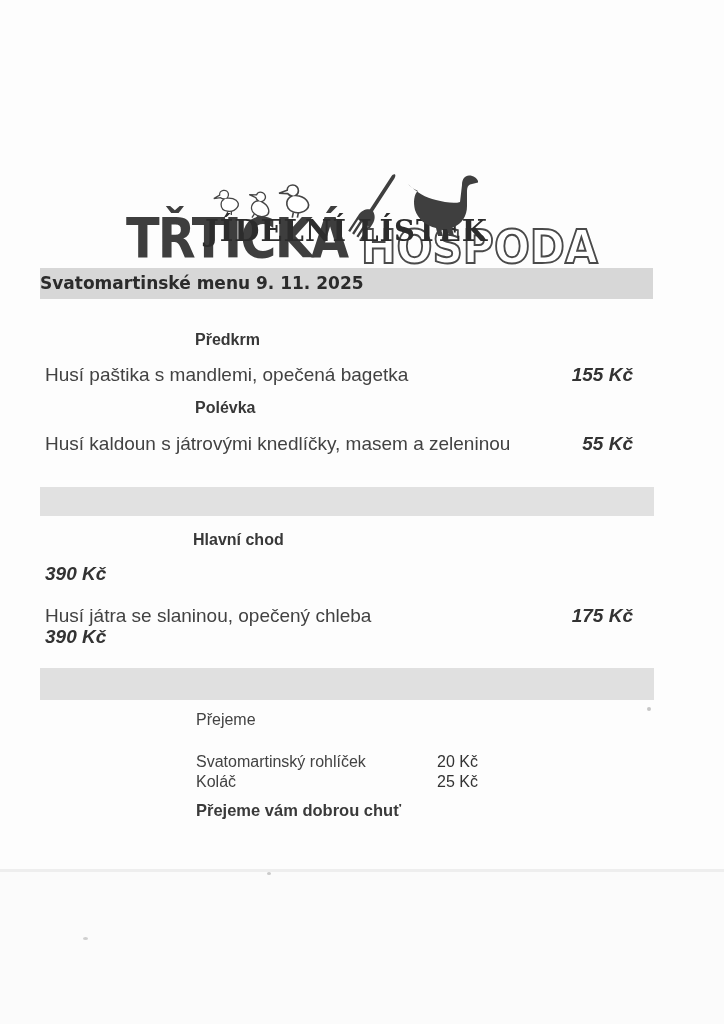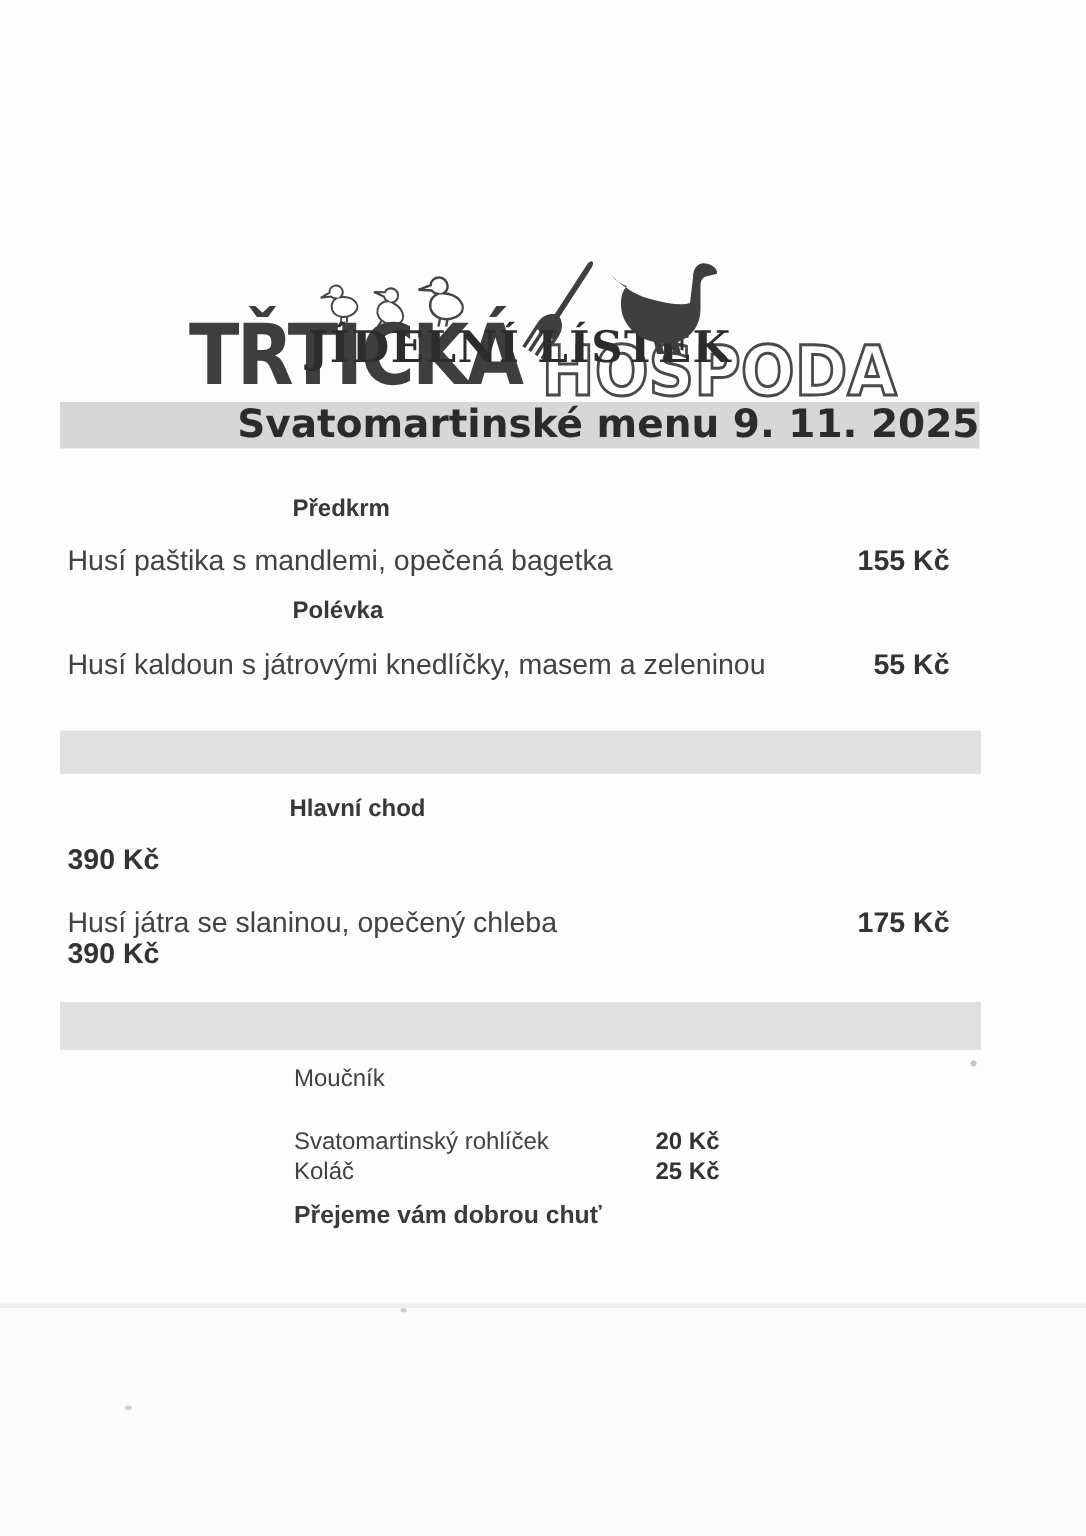--- a/index.html
+++ b/index.html
@@ -41,51 +41,51 @@
   .doc-title{
     position:absolute;left:40px;top:214px;width:613px;margin:0;
     text-align:center;
     font-family:"DejaVu Serif",serif;
     font-weight:bold;font-size:29px;letter-spacing:1px;
     color:#2c2c2c;
   }
   .banner{
     position:absolute;left:40px;top:268px;width:613px;height:31px;
     background:var(--banner-bg,#d7d7d7);
-    text-align:right;line-height:31px;
+    text-align:left;line-height:31px;
     font-family:"DejaVu Sans",sans-serif;
-    font-weight:bold;font-size:26px;color:#2b2b2b;
+    font-weight:bold;font-size:17px;color:#2b2b2b;
     white-space:nowrap;
   }
   .divider{
     position:absolute;left:40px;width:614px;
     background:var(--divider-bg,#e1e1e1);
   }
   .divider.d1{top:487px;height:29px;}
   .divider.d2{top:668px;height:32px;background:#e0e0e0;}
 
   
   .sec-h{
     position:absolute;left:195px;margin:0;
     font-size:16px;font-weight:bold;color:#383838;
   }
   .row{
     position:absolute;left:45px;width:588px;
     display:flex;justify-content:space-between;align-items:flex-end;
     font-size:19px;color:#424242;white-space:nowrap;
   }
-  .iprice{font-weight:bold;color:#333;}
+  .iprice{font-weight:bold;color:#333;font-style:italic;}
 
   .dessert-h{
     position:absolute;left:196px;margin:0;
     font-size:16px;font-weight:normal;color:#424242;
   }
   .drow{position:absolute;left:196px;font-size:16px;color:#424242;white-space:nowrap;}
   .dname{display:inline-block;width:241px;margin-top:21px;}
-  .dprice{font-weight:bold;color:#333;}
+  .dprice{font-weight:normal;color:#333;}
 
   .wish{
     position:absolute;left:196px;top:801px;margin:0;
     font-size:16.5px;font-weight:bold;color:#3a3a3a;
   }
   .allergens{
     position:absolute;left:40px;top:849px;width:613px;
     text-align:center;font-size:12.5px;font-weight:bold;color:#3a3a3a;
   }
 
@@ -152,21 +152,21 @@
   <div class="row" style="top:605px">
     <span class="iname">Husí játra se slaninou, opečený chleba</span>
     <span class="iprice">175 Kč</span>
   </div>
   <div class="row" style="top:626px">
     <span class="iprice">390 Kč</span>
   </div>
 
   <div class="divider d2"></div>
 
-  <h2 class="dessert-h" style="top:711px">Moučník</h2>
+  <h2 class="dessert-h" style="top:711px">Přejeme</h2>
   <div class="drow" style="top:732px">
     <span class="dname">Svatomartinský rohlíček</span><span class="dprice">20 Kč</span>
   </div>
   <div class="drow" style="top:752px">
     <span class="dname">Koláč</span><span class="dprice">25 Kč</span>
   </div>
 
   <p class="wish">Přejeme vám dobrou chuť</p>
 
   <div class="speck s1"></div>

